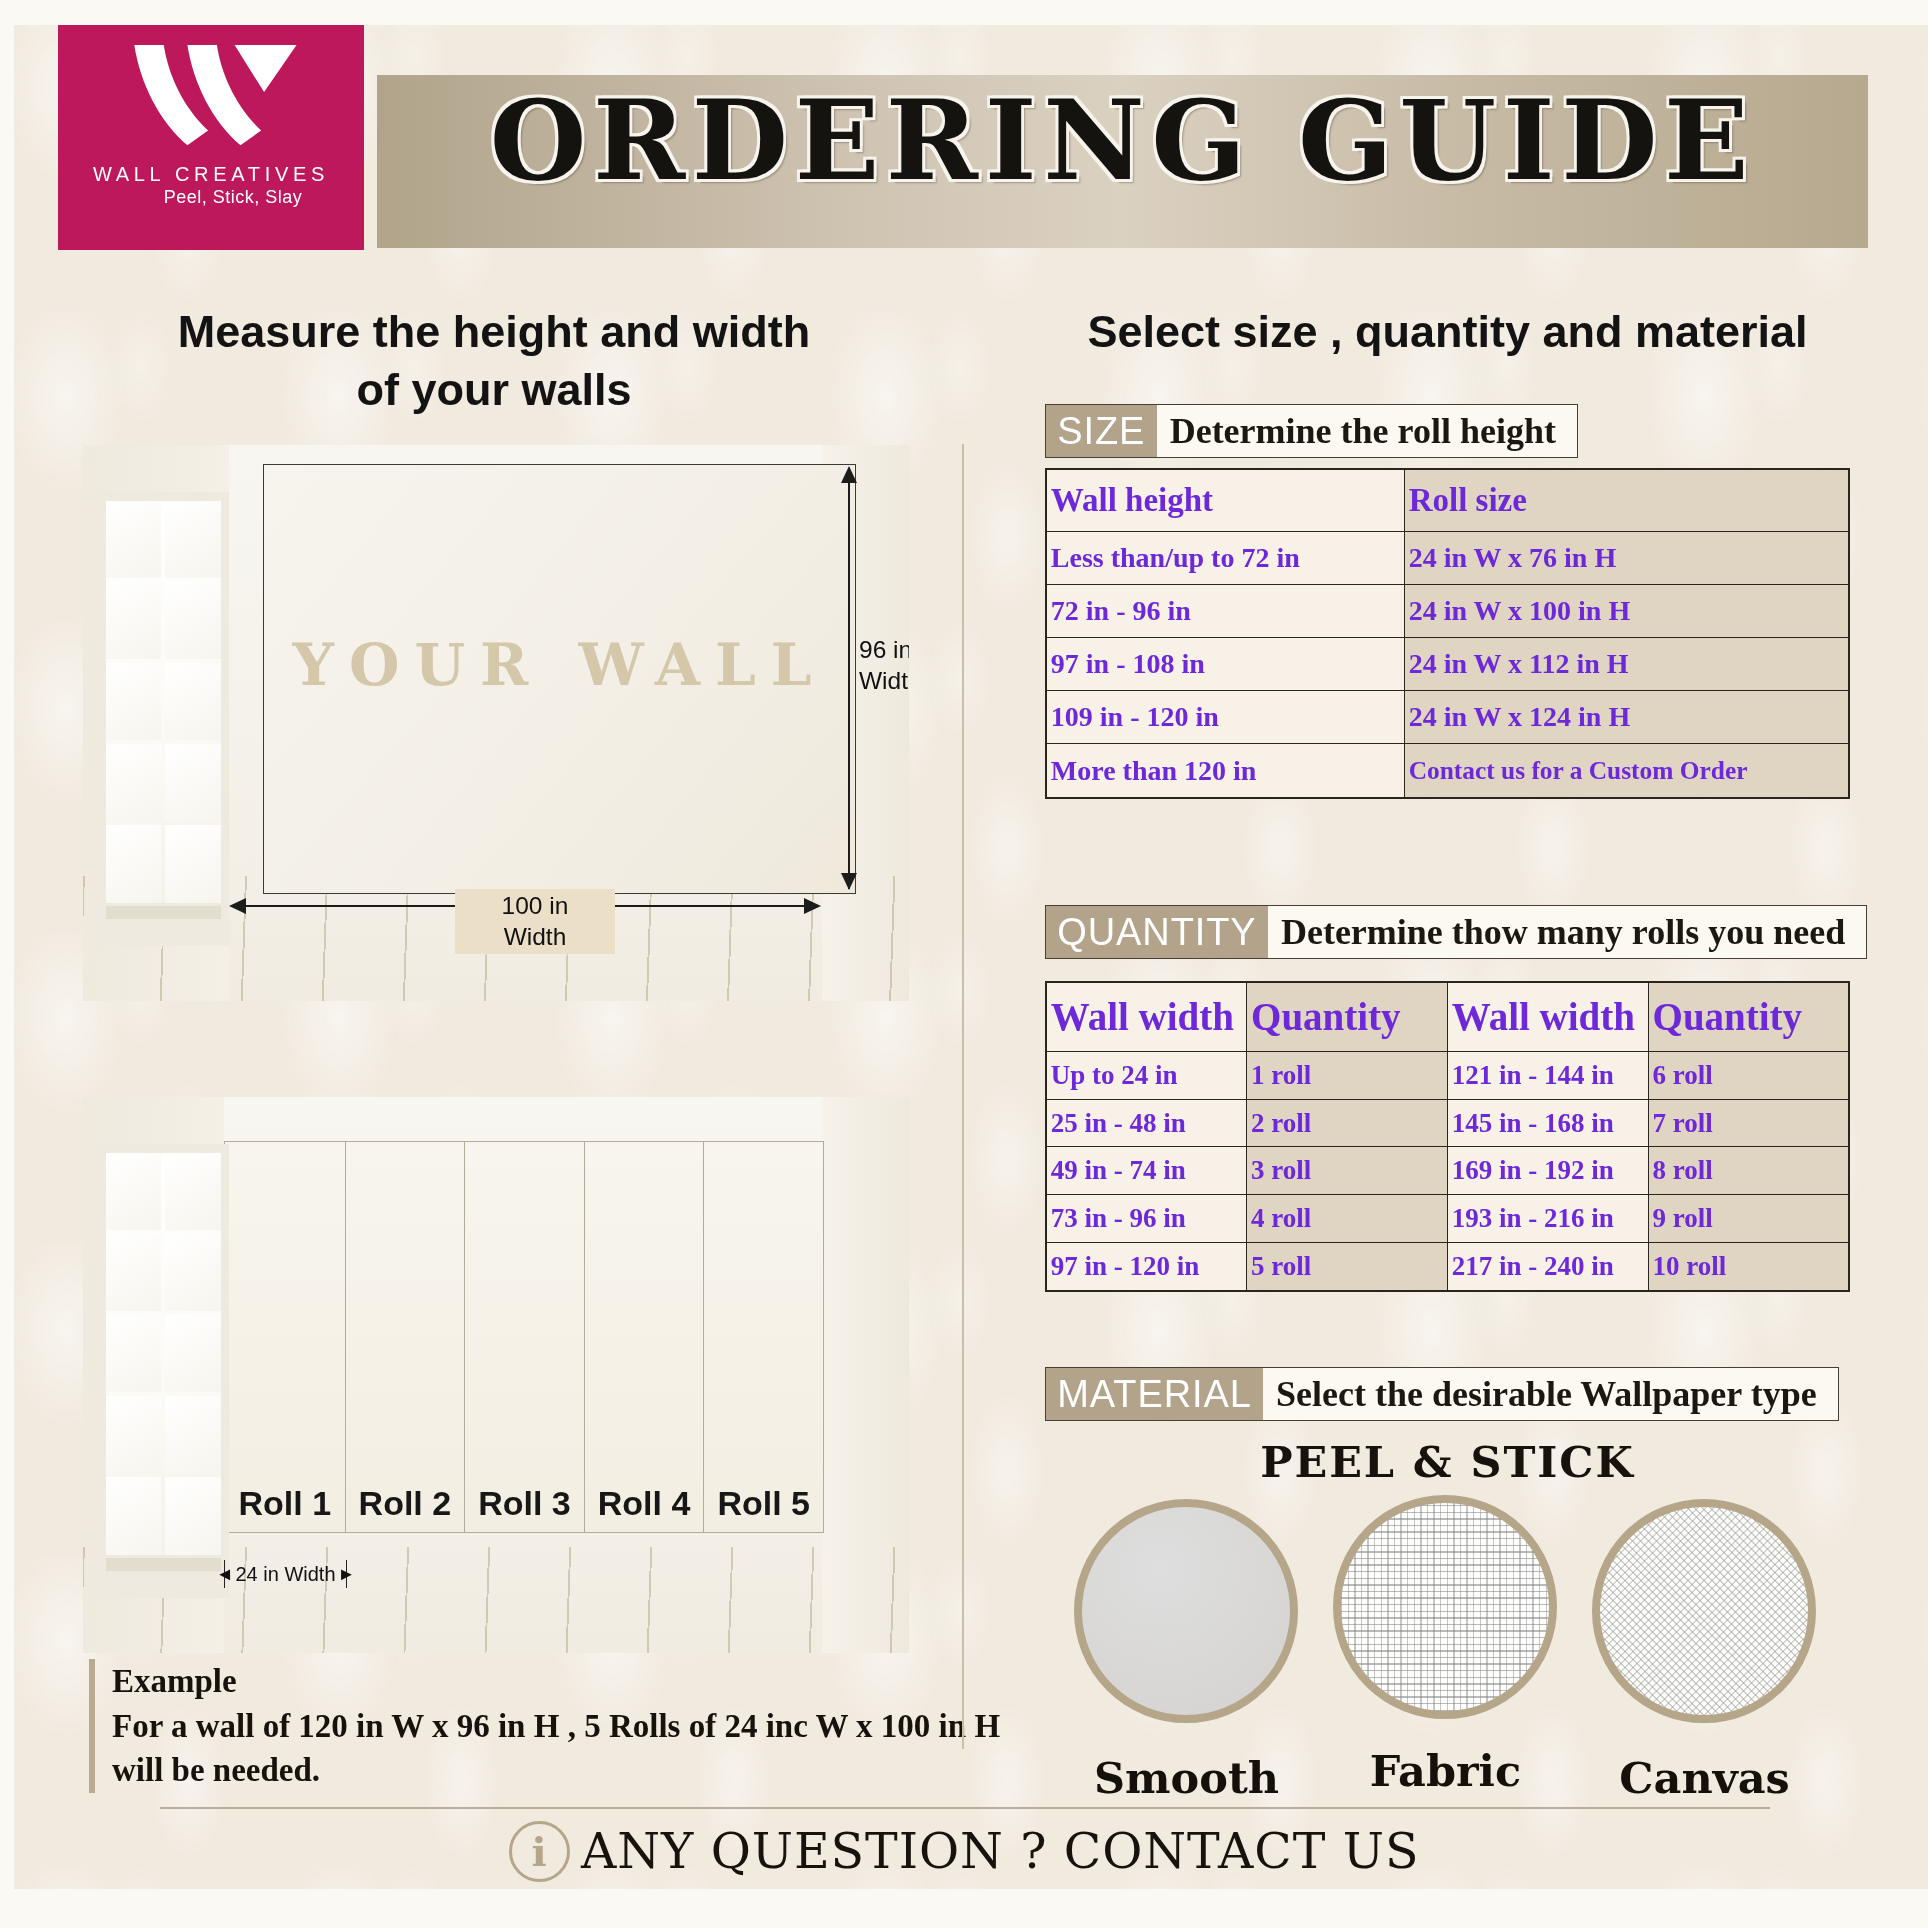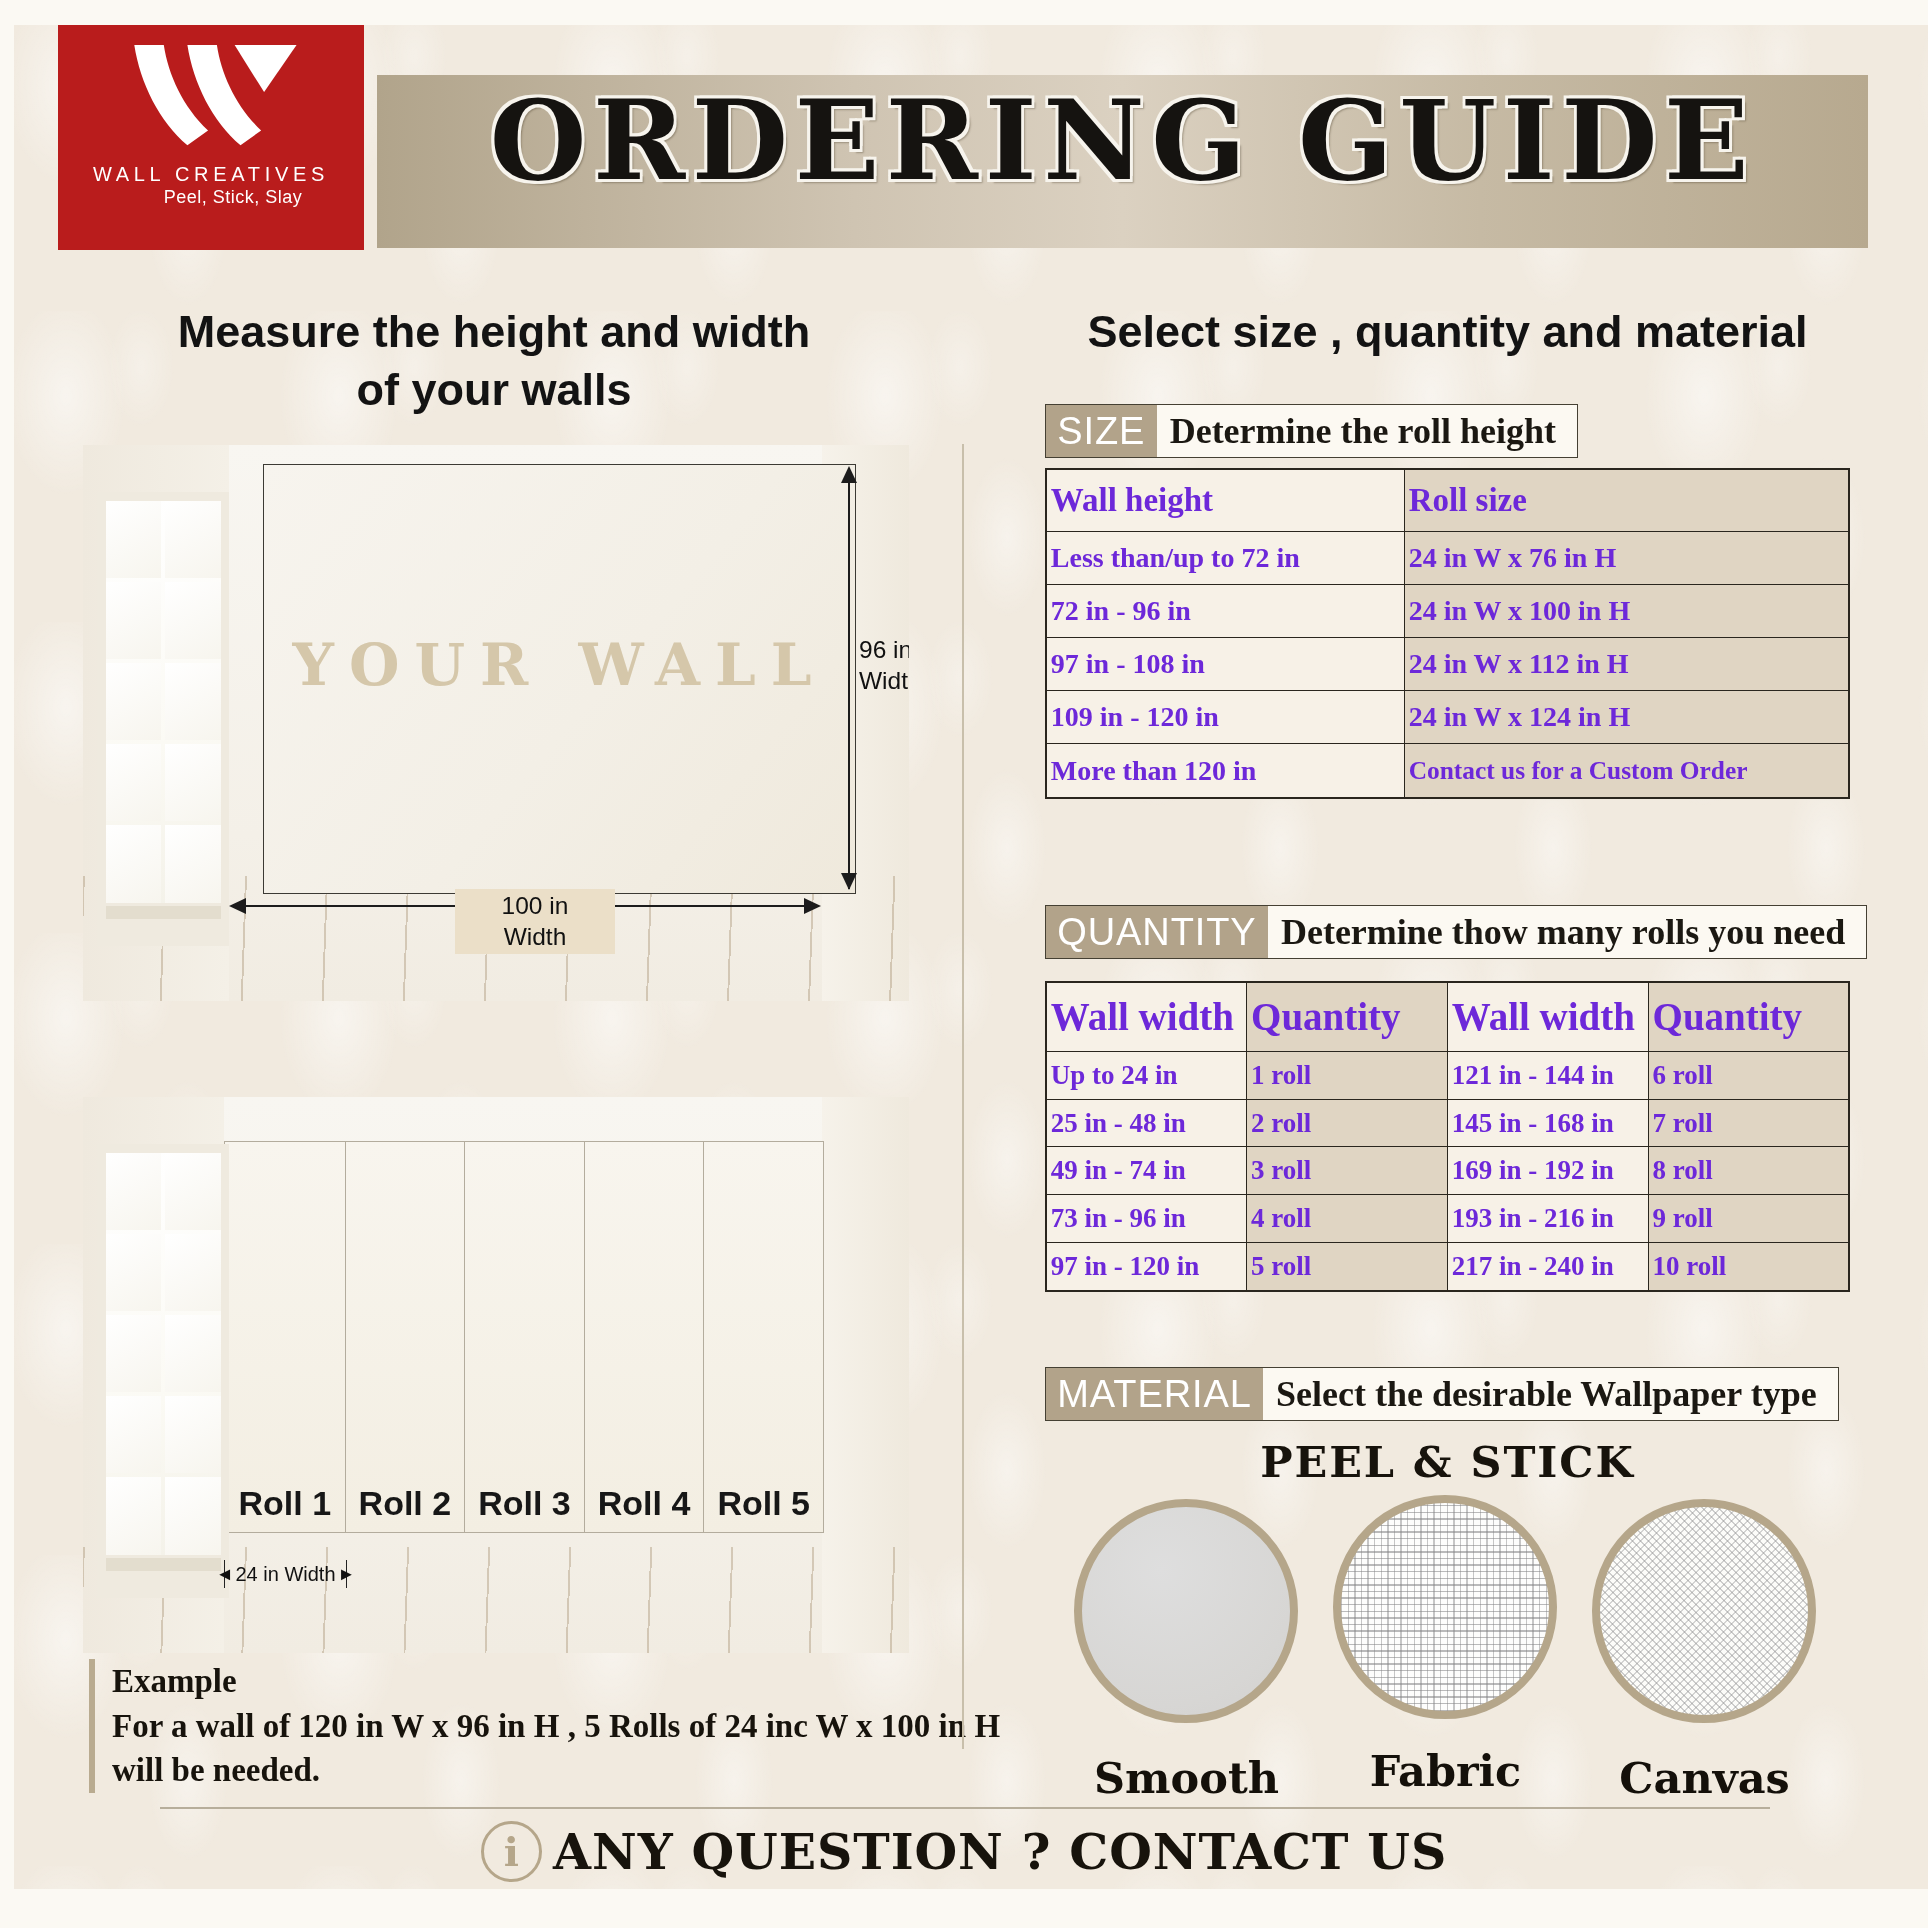--- a/index.html
+++ b/index.html
@@ -9,21 +9,21 @@
   .canvas::before{content:"";position:absolute;inset:0;pointer-events:none;
     background-image:
       radial-gradient(85px 141px at 66px 85px, rgba(255,255,255,.50), rgba(255,255,255,0) 70%),
       radial-gradient(56px 113px at 188px 226px, rgba(255,255,255,.42), rgba(255,255,255,0) 70%),
       radial-gradient(47px 85px at 141px 56px, rgba(255,255,255,.30), rgba(255,255,255,0) 70%);
     background-size:273px 311px;}
   .abs{position:absolute;}
   .frame-strip{position:absolute;background:#fbf9f3;z-index:40;}
 
   
-  .logo-box{left:58px;top:13px;width:306px;height:237px;background:#b91c1c;z-index:5;
+  .logo-box{left:58px;top:13px;width:306px;height:237px;background:#be185d;z-index:5;
     display:flex;flex-direction:column;align-items:center;justify-content:flex-start;}
   .logo-mark{margin-top:26px;width:198px;height:118px;}
   .logo-name{color:#fff;font-family:"Liberation Sans",sans-serif;font-size:20px;letter-spacing:4.7px;margin-top:5.6px;}
   .logo-tag{color:#fff;font-family:"Liberation Sans",sans-serif;font-size:18px;letter-spacing:0.5px;margin-top:1.9px;margin-left:44px;}
 
   
   .banner{left:377px;top:54px;width:1491px;height:173px;
     background:linear-gradient(90deg,#b1a48b 0%,#cfc4b2 32%,#dbd1c1 50%,#c6baa4 74%,#b7a98f 100%);
     display:flex;align-items:flex-start;justify-content:center;margin-top:21px;}
   .banner h1{margin:0;font-family:"DejaVu Serif",serif;font-weight:bold;font-size:111px;letter-spacing:6.6px;color:#151310;
@@ -104,21 +104,21 @@
     background-color:#fcfcf9;}
   .material-label{position:absolute;width:245px;text-align:center;
     font-family:"DejaVu Serif",serif;font-weight:bold;font-size:43px;color:#14100a;}
 
   
   .footer-divider{left:160px;top:1807px;width:1610px;height:1.9px;background:#b7ae9b;}
   .footer{left:0;top:1821px;width:1928px;display:flex;align-items:center;justify-content:center;gap:11.3px;}
   .info-circle{width:55px;height:55px;border-radius:50%;border:3.8px solid #b5a68a;color:#b5a68a;
     display:flex;align-items:center;justify-content:center;
     font-family:"DejaVu Serif",serif;font-weight:bold;font-size:40px;}
-  .footer-text{font-family:"DejaVu Serif",serif;font-weight:bold;font-size:49px;color:#17130c;letter-spacing:0.9px;}
+  .footer-text{font-family:"DejaVu Serif",serif;font-weight:normal;font-size:49px;color:#17130c;letter-spacing:0.9px;}
 </style>
 </head>
 <body>
 
 <div class="canvas">
 
   <div class="frame-strip" style="left:0;top:0;width:1928px;height:24.5px;"></div>
   <div class="frame-strip" style="left:0;top:0;width:14px;height:1928px;"></div>
   <div class="frame-strip" style="left:0;top:1889px;width:1928px;height:40px;"></div>
 

